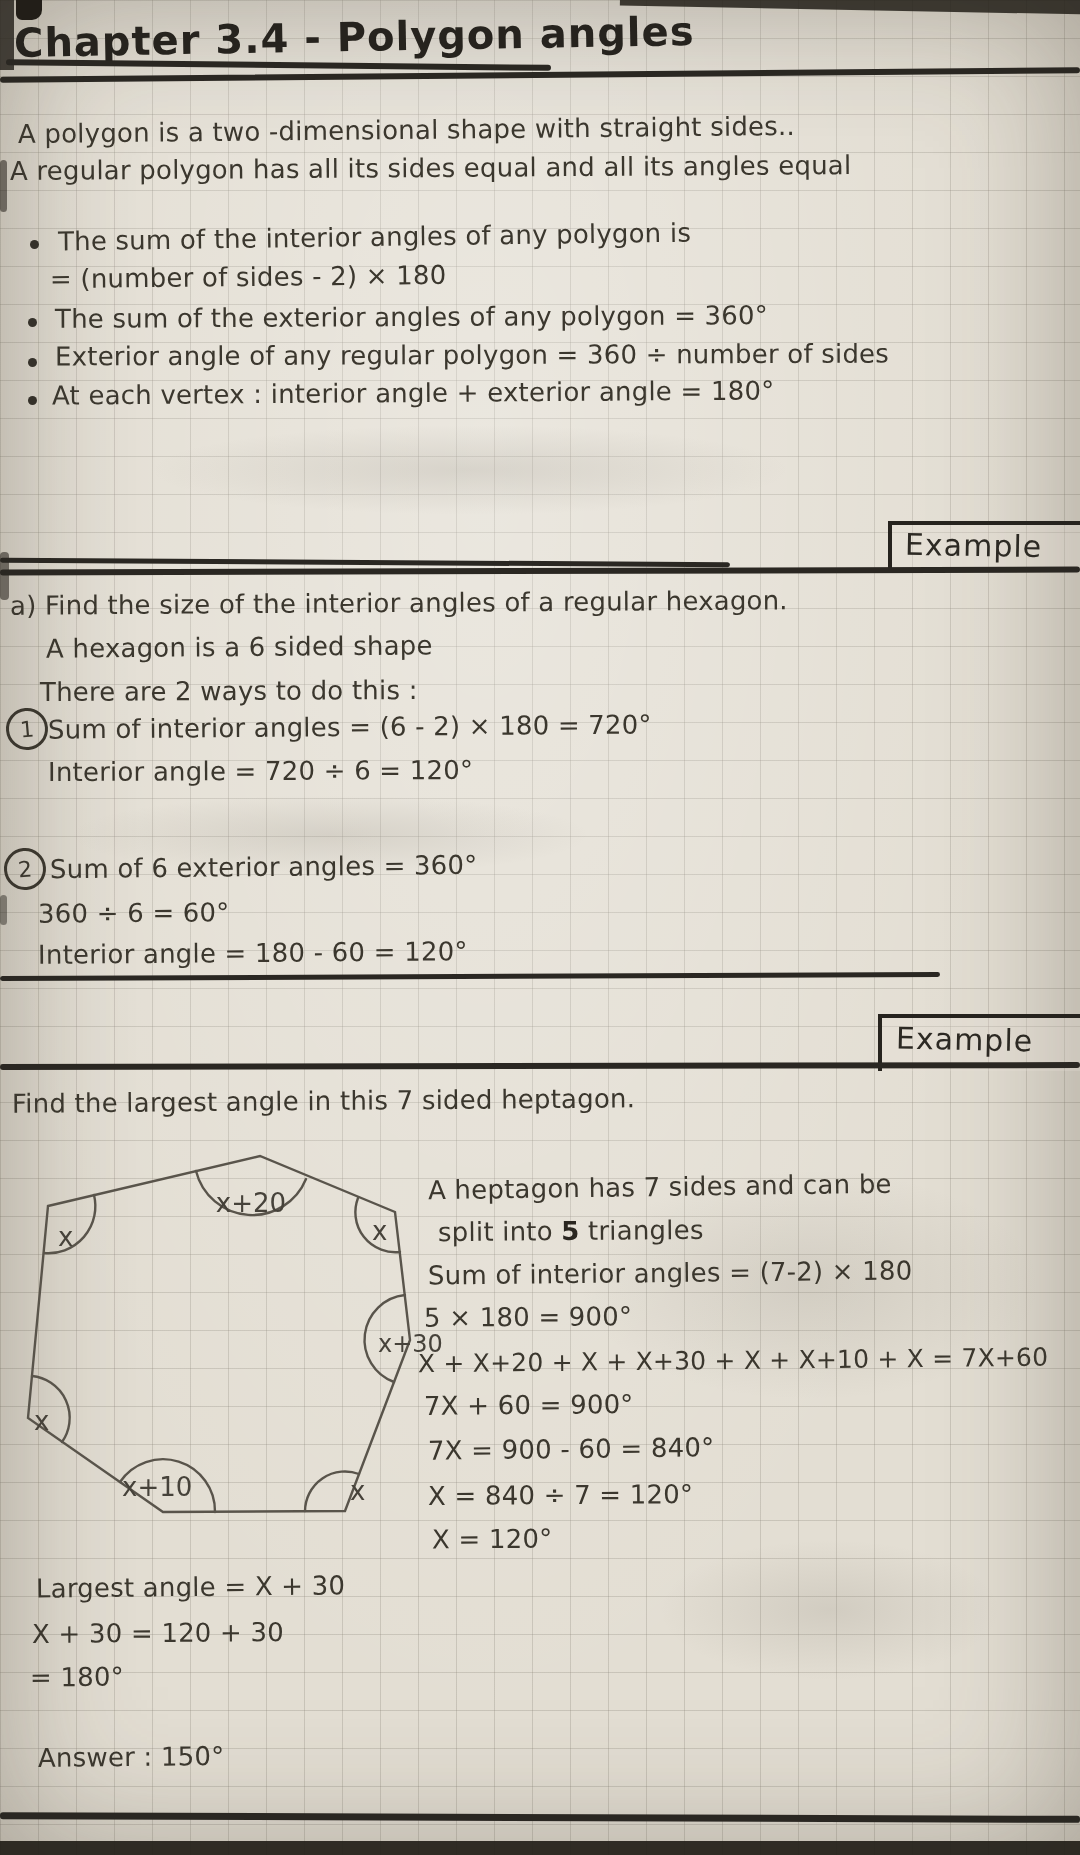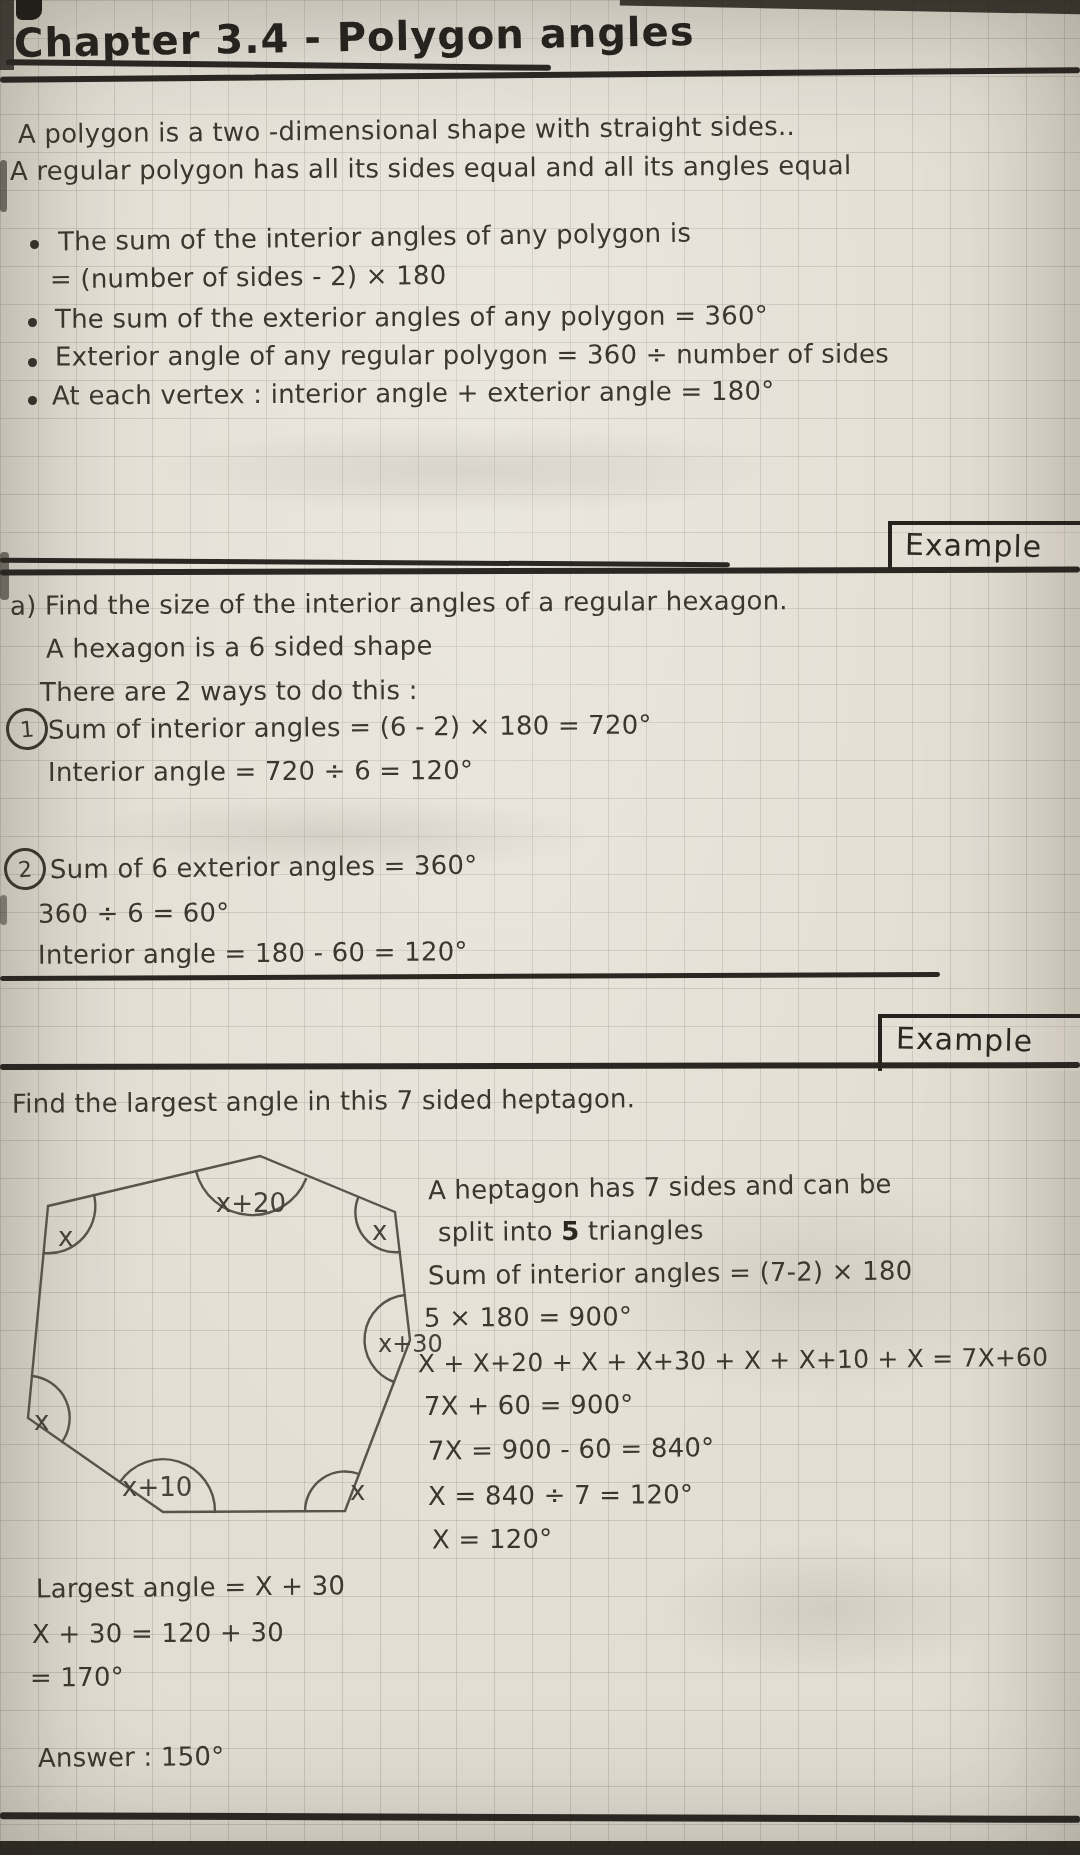--- a/index.html
+++ b/index.html
@@ -117,18 +117,18 @@
   <div class="hw" style="left:428px;top:1258px;transform:rotate(-0.6deg);">Sum of interior angles = (7-2) × 180</div>
   <div class="hw" style="left:424px;top:1302px;transform:rotate(-0.4deg);">5 × 180 = 900°</div>
   <div class="hw" style="left:418px;top:1346px;font-size:25px;transform:rotate(-0.6deg);">X + X+20 + X + X+30 + X + X+10 + X = 7X+60</div>
   <div class="hw" style="left:424px;top:1390px;transform:rotate(-0.5deg);">7X + 60 = 900°</div>
   <div class="hw" style="left:428px;top:1434px;transform:rotate(-0.7deg);">7X = 900 - 60 = 840°</div>
   <div class="hw" style="left:428px;top:1480px;transform:rotate(-0.4deg);">X = 840 ÷ 7 = 120°</div>
   <div class="hw" style="left:432px;top:1524px;transform:rotate(-0.5deg);">X = 120°</div>
 
   <div class="hw" style="left:36px;top:1572px;transform:rotate(-0.6deg);">Largest angle = X + 30</div>
   <div class="hw" style="left:32px;top:1618px;transform:rotate(-0.4deg);">X + 30 = 120 + 30</div>
-  <div class="hw" style="left:30px;top:1662px;transform:rotate(-0.5deg);">= 170°</div>
+  <div class="hw" style="left:30px;top:1662px;transform:rotate(-0.5deg);">= 180°</div>
   <div class="hw" style="left:38px;top:1742px;transform:rotate(-0.6deg);">Answer : 150°</div>
 
   <div class="stroke" style="left:0;top:1814px;width:1080px;height:7px;transform:rotate(0.2deg);"></div>
 
 </div>
 
 </body></html>

